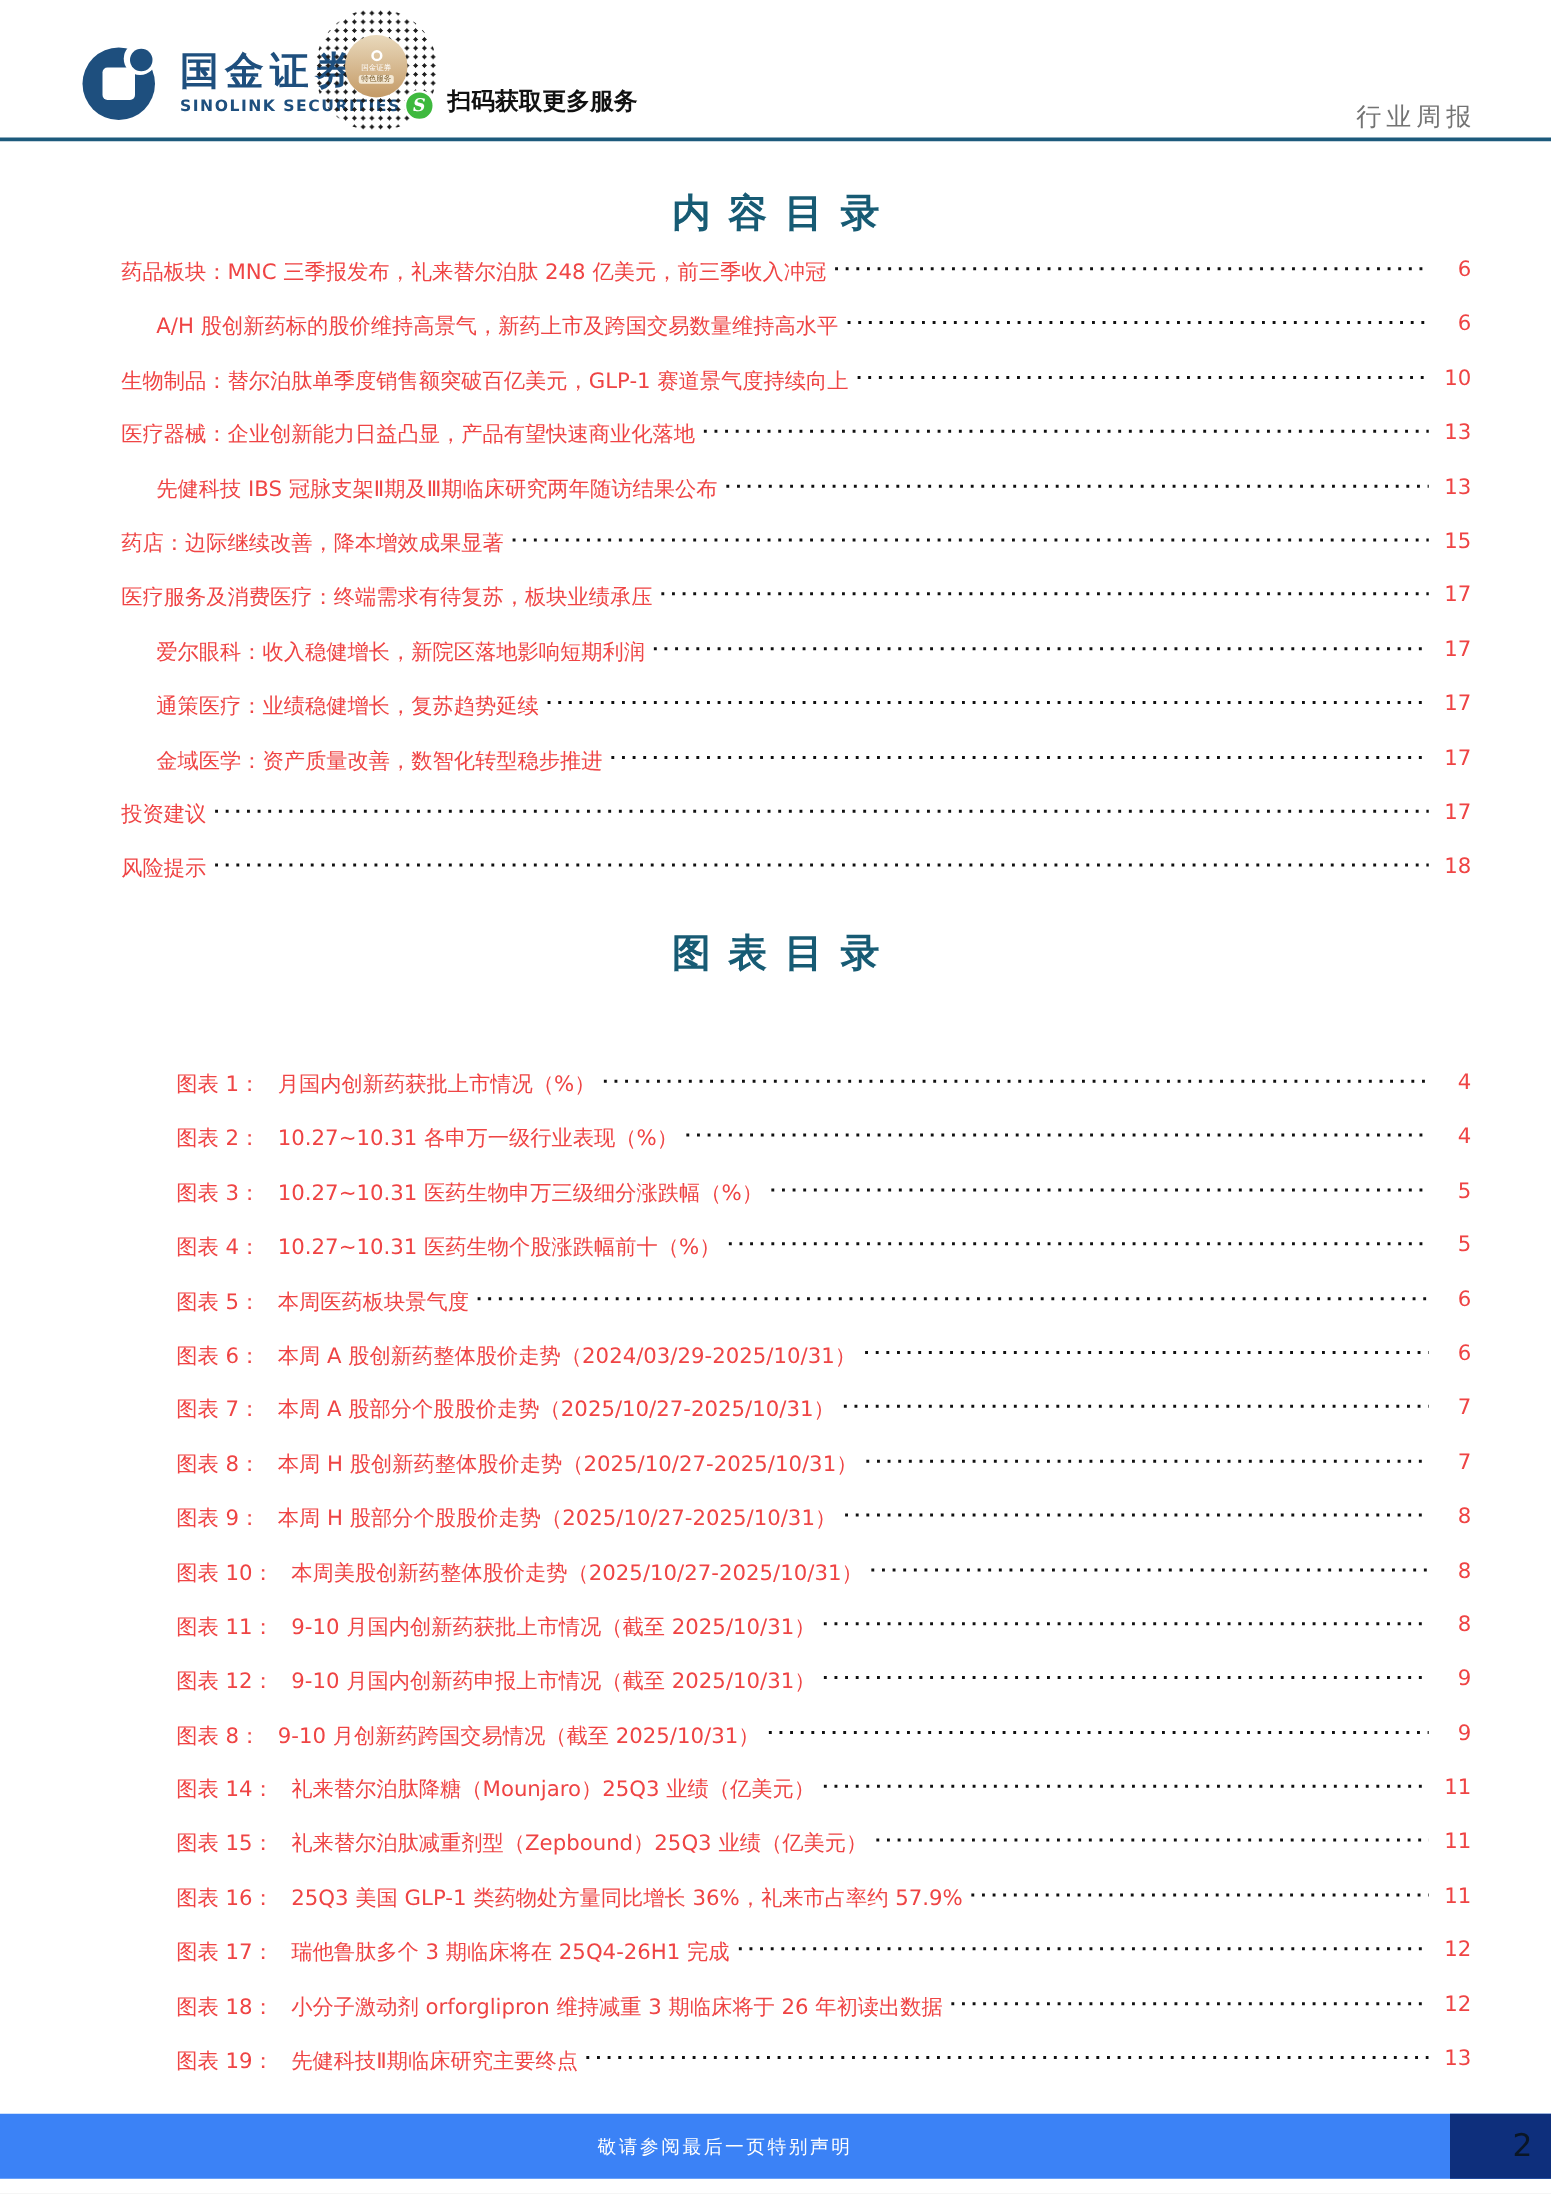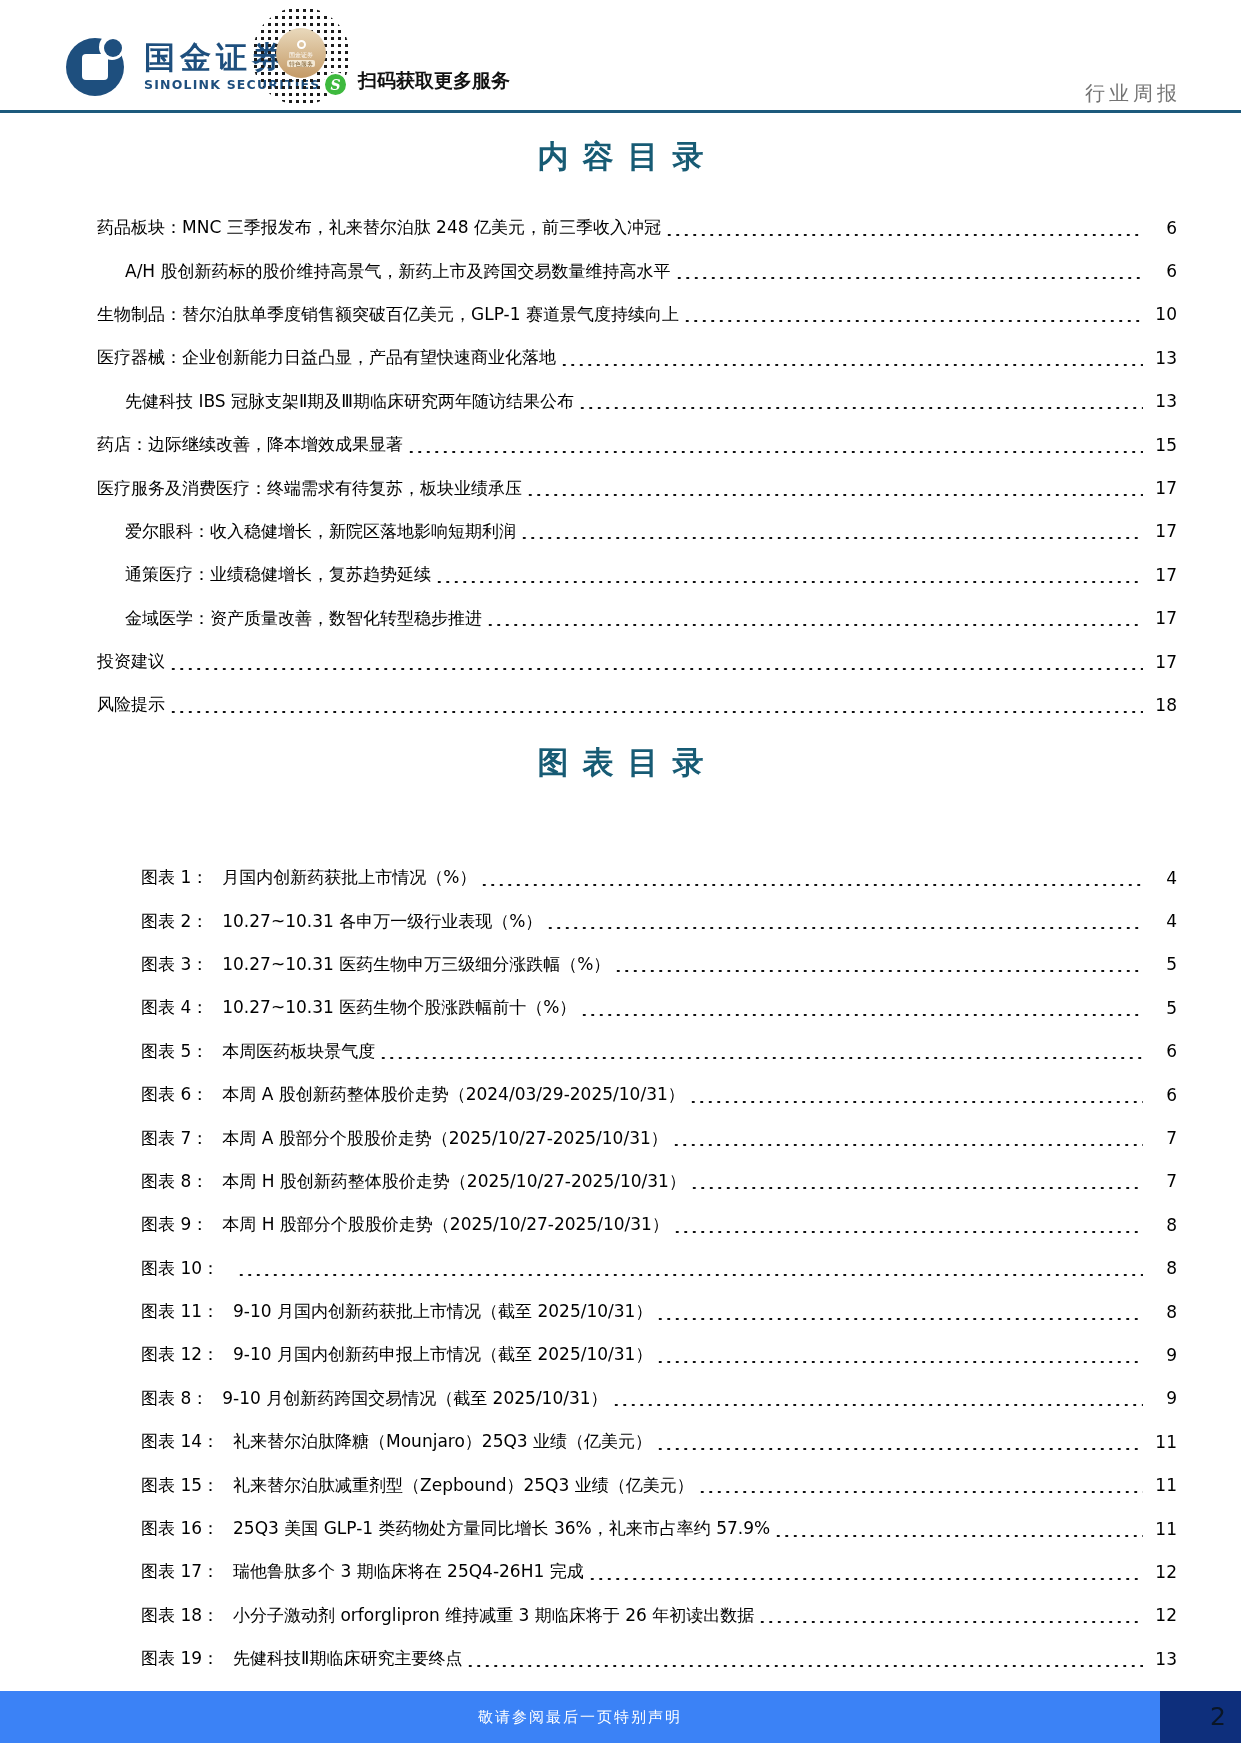--- a/index.html
+++ b/index.html
@@ -59,31 +59,31 @@
     letter-spacing:4px;
   }
 
   
   .section-title {
     position:absolute; left:0; right:0; text-align:center;
     color:#175b74; font-size:31px; font-weight:bold;
     letter-spacing:14px; padding-left:14px;
     font-family:"DejaVu Serif", serif;
   }
-  #contents-title { top:136px; }
+  #contents-title { top:150px; }
   #figures-title  { top:742px; }
 
   
   .list { position:absolute; left:97px; right:64px; }
   #contents-list { top:206px; }
   #figures-list  { top:856px; }
   .toc-row {
     height:43.4px;
-    display:flex; align-items:center;
-    font-size:17px; color:#000000;
+    display:flex; 
+    font-size:17px; color:#ef4444;
     white-space:nowrap;
   }
   .toc-row.level-2 { padding-left:28px; }
   .toc-row .lbl { margin-right:14px;margin-left:44px; }
   .toc-row .t  { flex-shrink:0; }
   .leader {
     flex:1; height:4px; margin:0 4px; position:relative; top:7px;
     background-image: radial-gradient(circle, #111 1.25px, transparent 1.4px);
     background-size: 8.5px 4px;
     background-repeat: repeat-x;
@@ -282,20 +282,21 @@
 
       <div class="toc-row">
         <span class="lbl">图表 9：</span>
         <span class="t">本周 H 股部分个股股价走势（2025/10/27-2025/10/31）</span>
         <span class="leader"></span>
         <span class="pg">8</span>
       </div>
 
       <div class="toc-row">
         <span class="lbl">图表 10：</span>
+        <span class="t">本周美股创新药整体股价走势（2025/10/27-2025/10/31）</span>
         <span class="leader"></span>
         <span class="pg">8</span>
       </div>
 
       <div class="toc-row">
         <span class="lbl">图表 11：</span>
         <span class="t">9-10 月国内创新药获批上市情况（截至 2025/10/31）</span>
         <span class="leader"></span>
         <span class="pg">8</span>
       </div>

